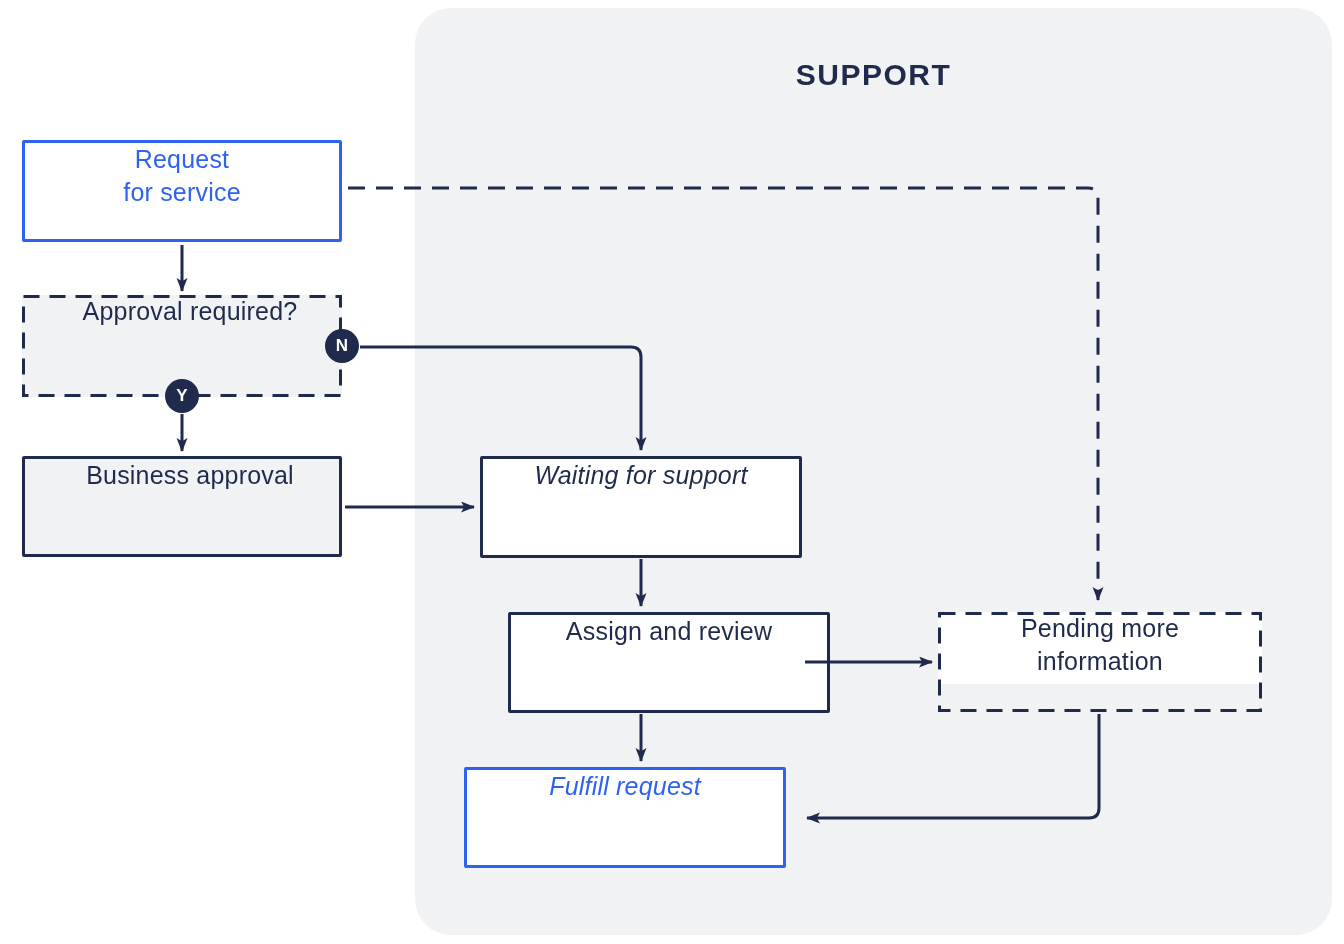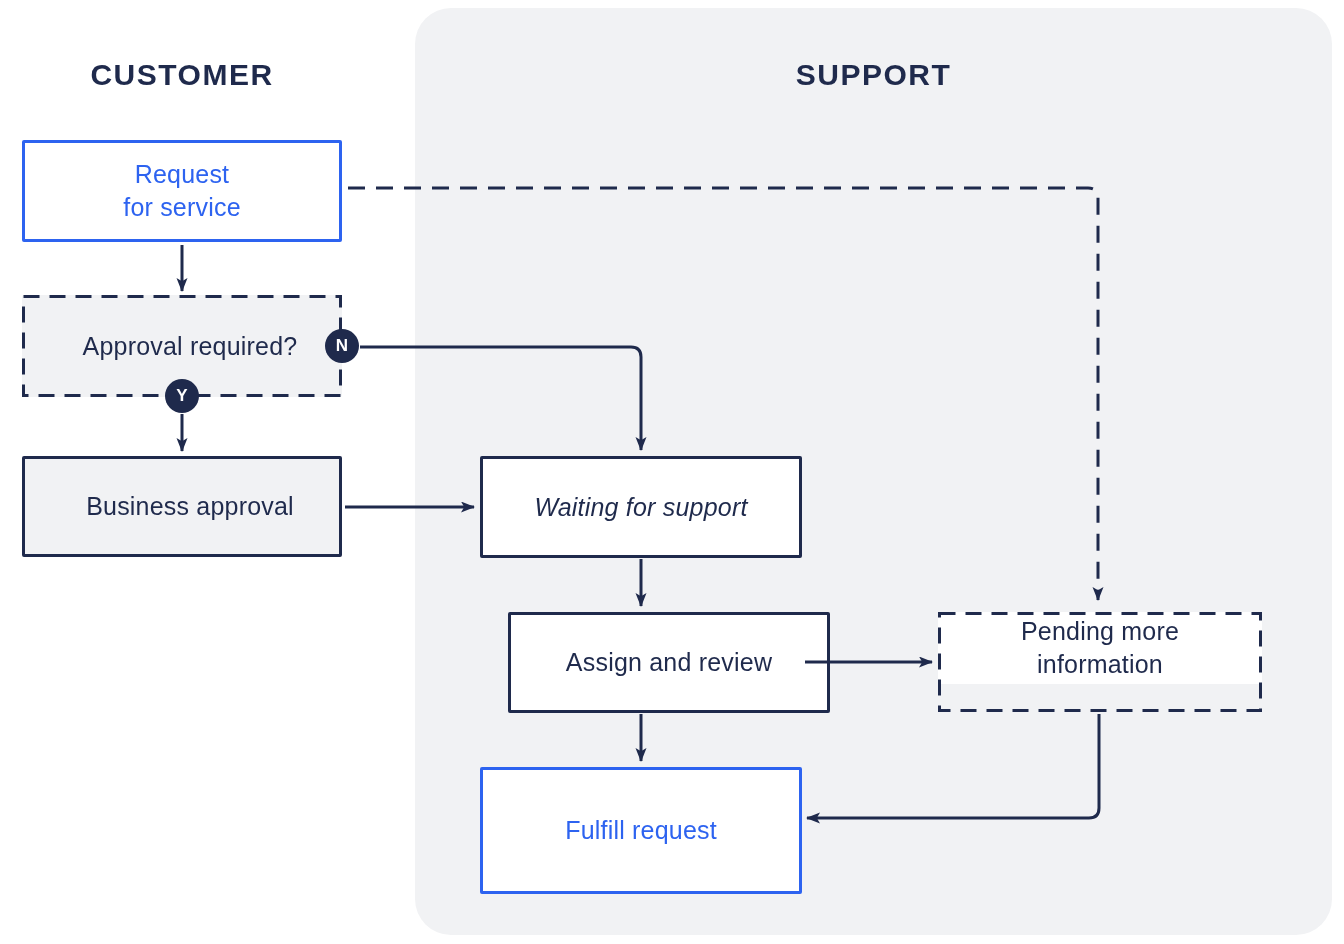--- a/index.html
+++ b/index.html
@@ -33,21 +33,20 @@
     font-weight: 700;
     letter-spacing: 1.5px;
     color: var(--navy);
     text-align: center;
   }
   .lane-title.customer { left: 22px; width: 320px; }
   .lane-title.support  { left: 415px; width: 917px; }
   .node {
     position: absolute;
     display: flex;
-    align-items: center;
     justify-content: center;
     background: var(--white);
     border: 3px solid var(--navy);
     border-radius: 2px;
   }
   .node .box-label {
     font-size: 25px;
     font-weight: 500;
     line-height: 33px;
     letter-spacing: 0.2px;
@@ -89,32 +88,31 @@
     align-items: center;
     justify-content: center;
   }
   
   .node.request  { left: 22px;  top: 140px; width: 320px; height: 102px; }
   .node.approval { left: 22px;  top: 295px; width: 320px; height: 102px; }
   .node.business { left: 22px;  top: 456px; width: 320px; height: 101px; }
   .node.waiting  { left: 480px; top: 456px; width: 322px; height: 102px; font-style: italic; }
   .node.assign   { left: 508px; top: 612px; width: 322px; height: 101px; }
   .node.pending  { left: 938px; top: 612px; width: 324px; height: 72px; }
-  .node.fulfill  { left: 480px; top: 767px; width: 322px; height: 127px; }
+  .node.fulfill  { left: 464px; top: 767px; width: 322px; height: 101px; font-style: italic; }
   .badge.no  { left: 325px; top: 329px; }
   .badge.yes { left: 165px; top: 379px; }
 </style>
 </head>
 <body>
 
 <div class="canvas">
 
   <div class="lane"></div>
 
-  <div class="lane-title customer">CUSTOMER</div>
   <div class="lane-title support">SUPPORT</div>
 
   <div class="node request blue">
     <div class="box-label">Request
 for service</div>
   </div>
 
   <div class="node approval grayfill noborder">
     <div class="box-label">Approval required?</div>
   </div>

